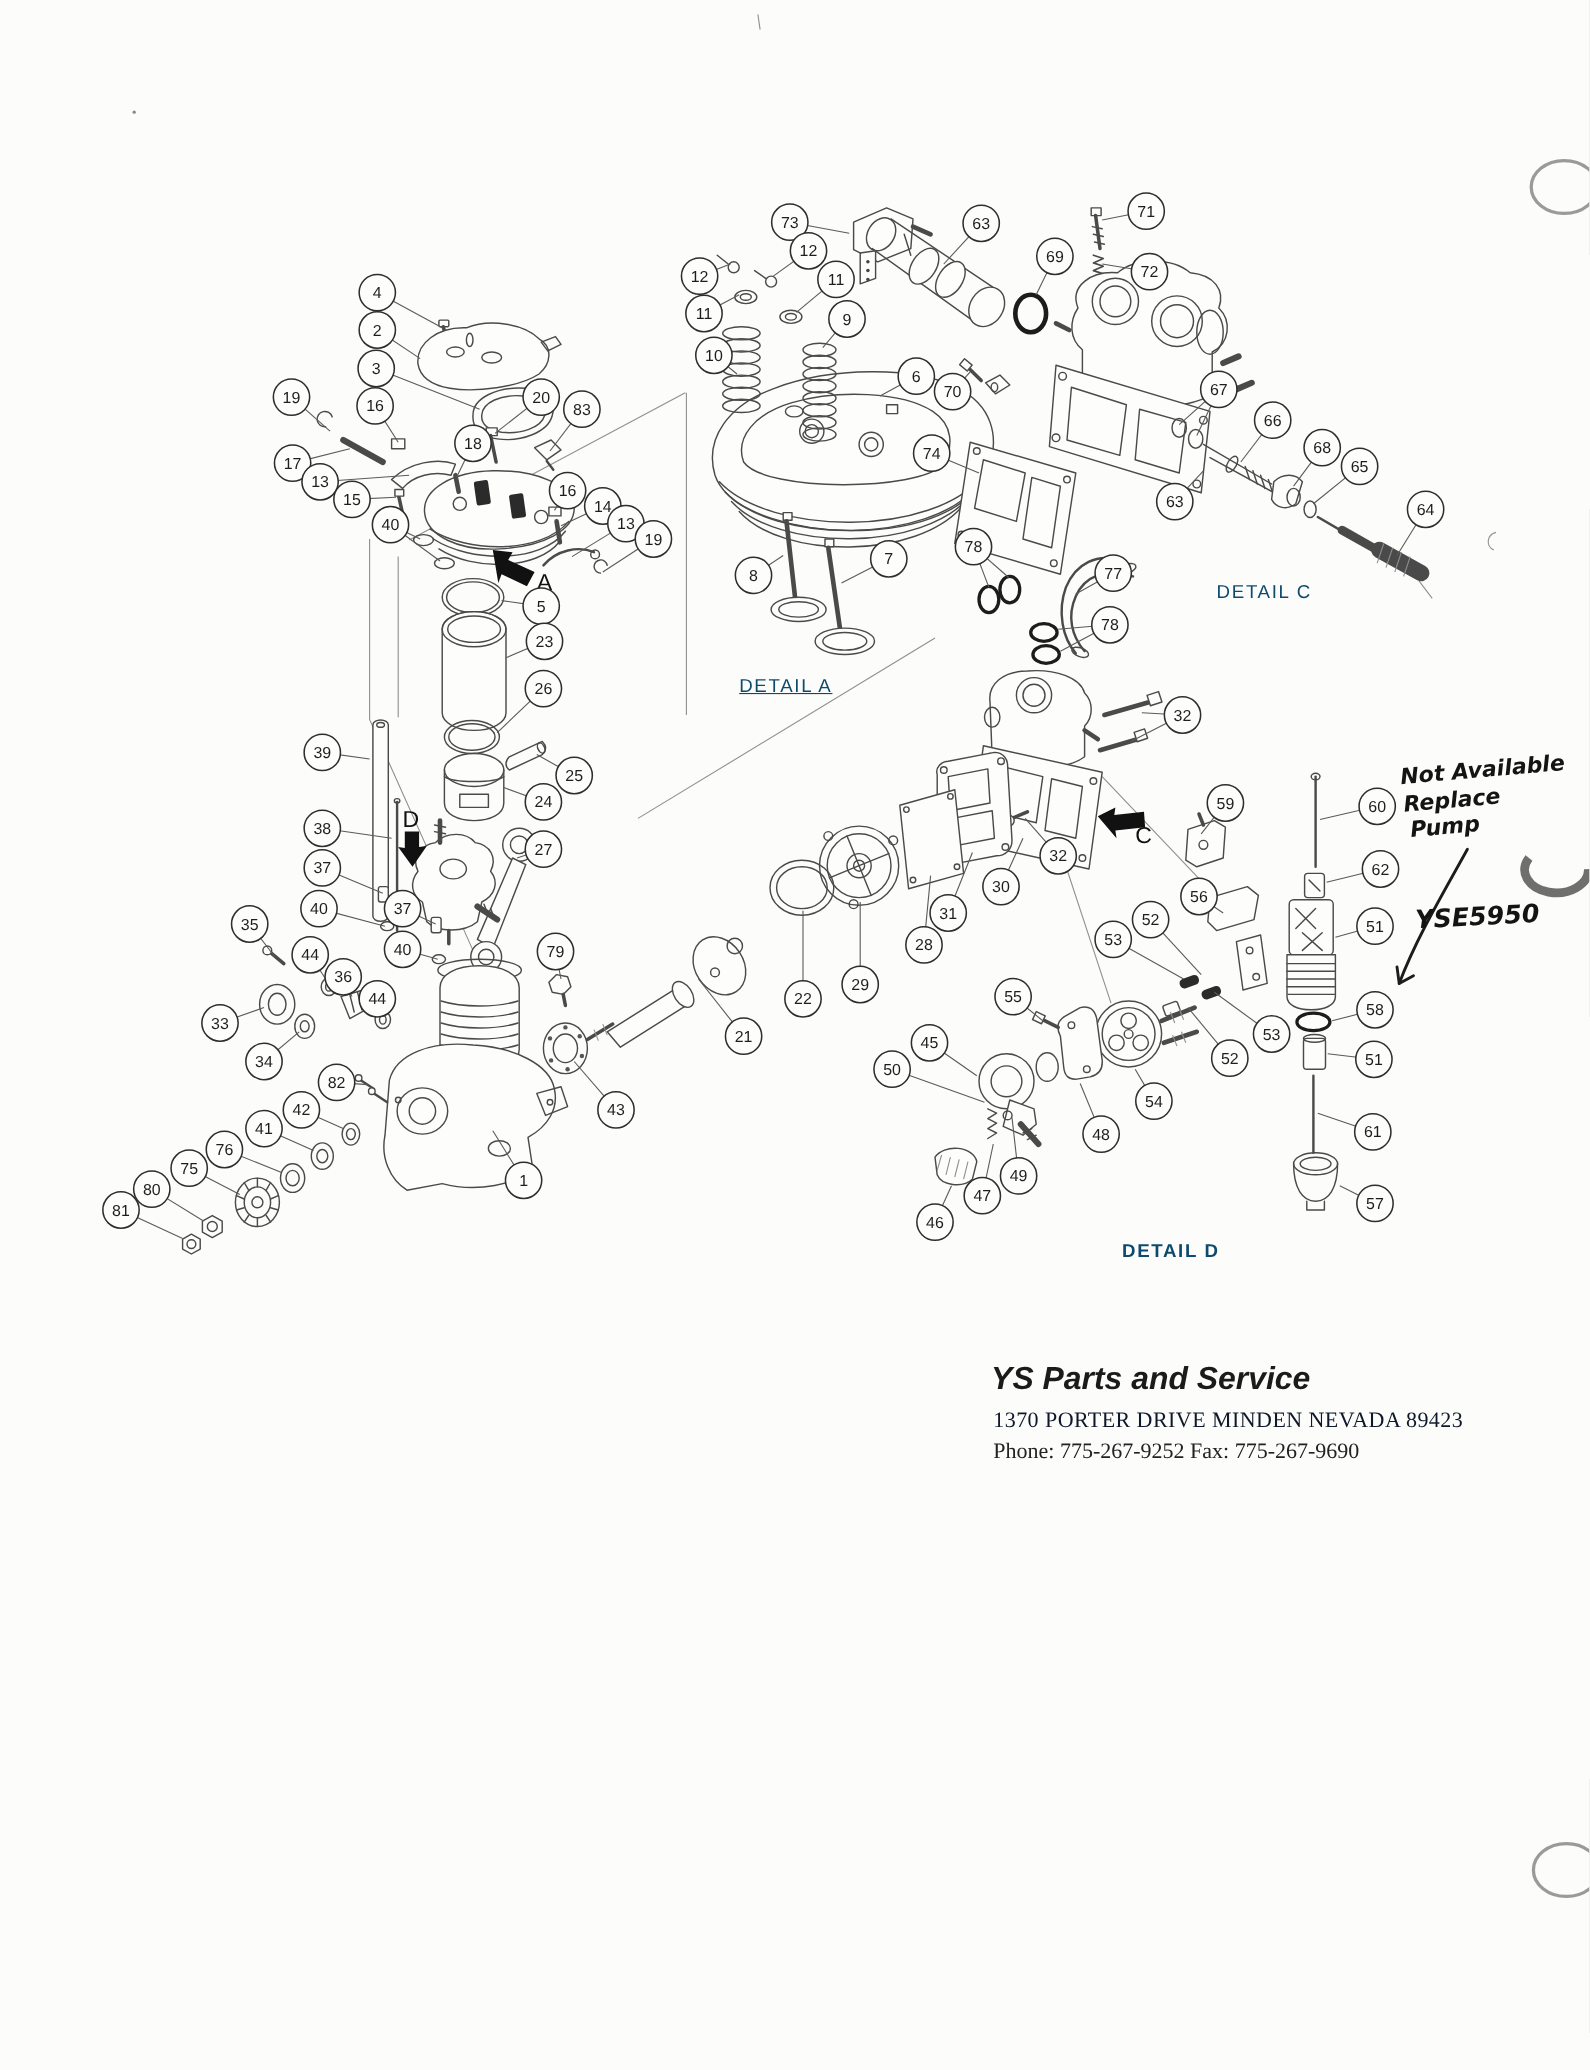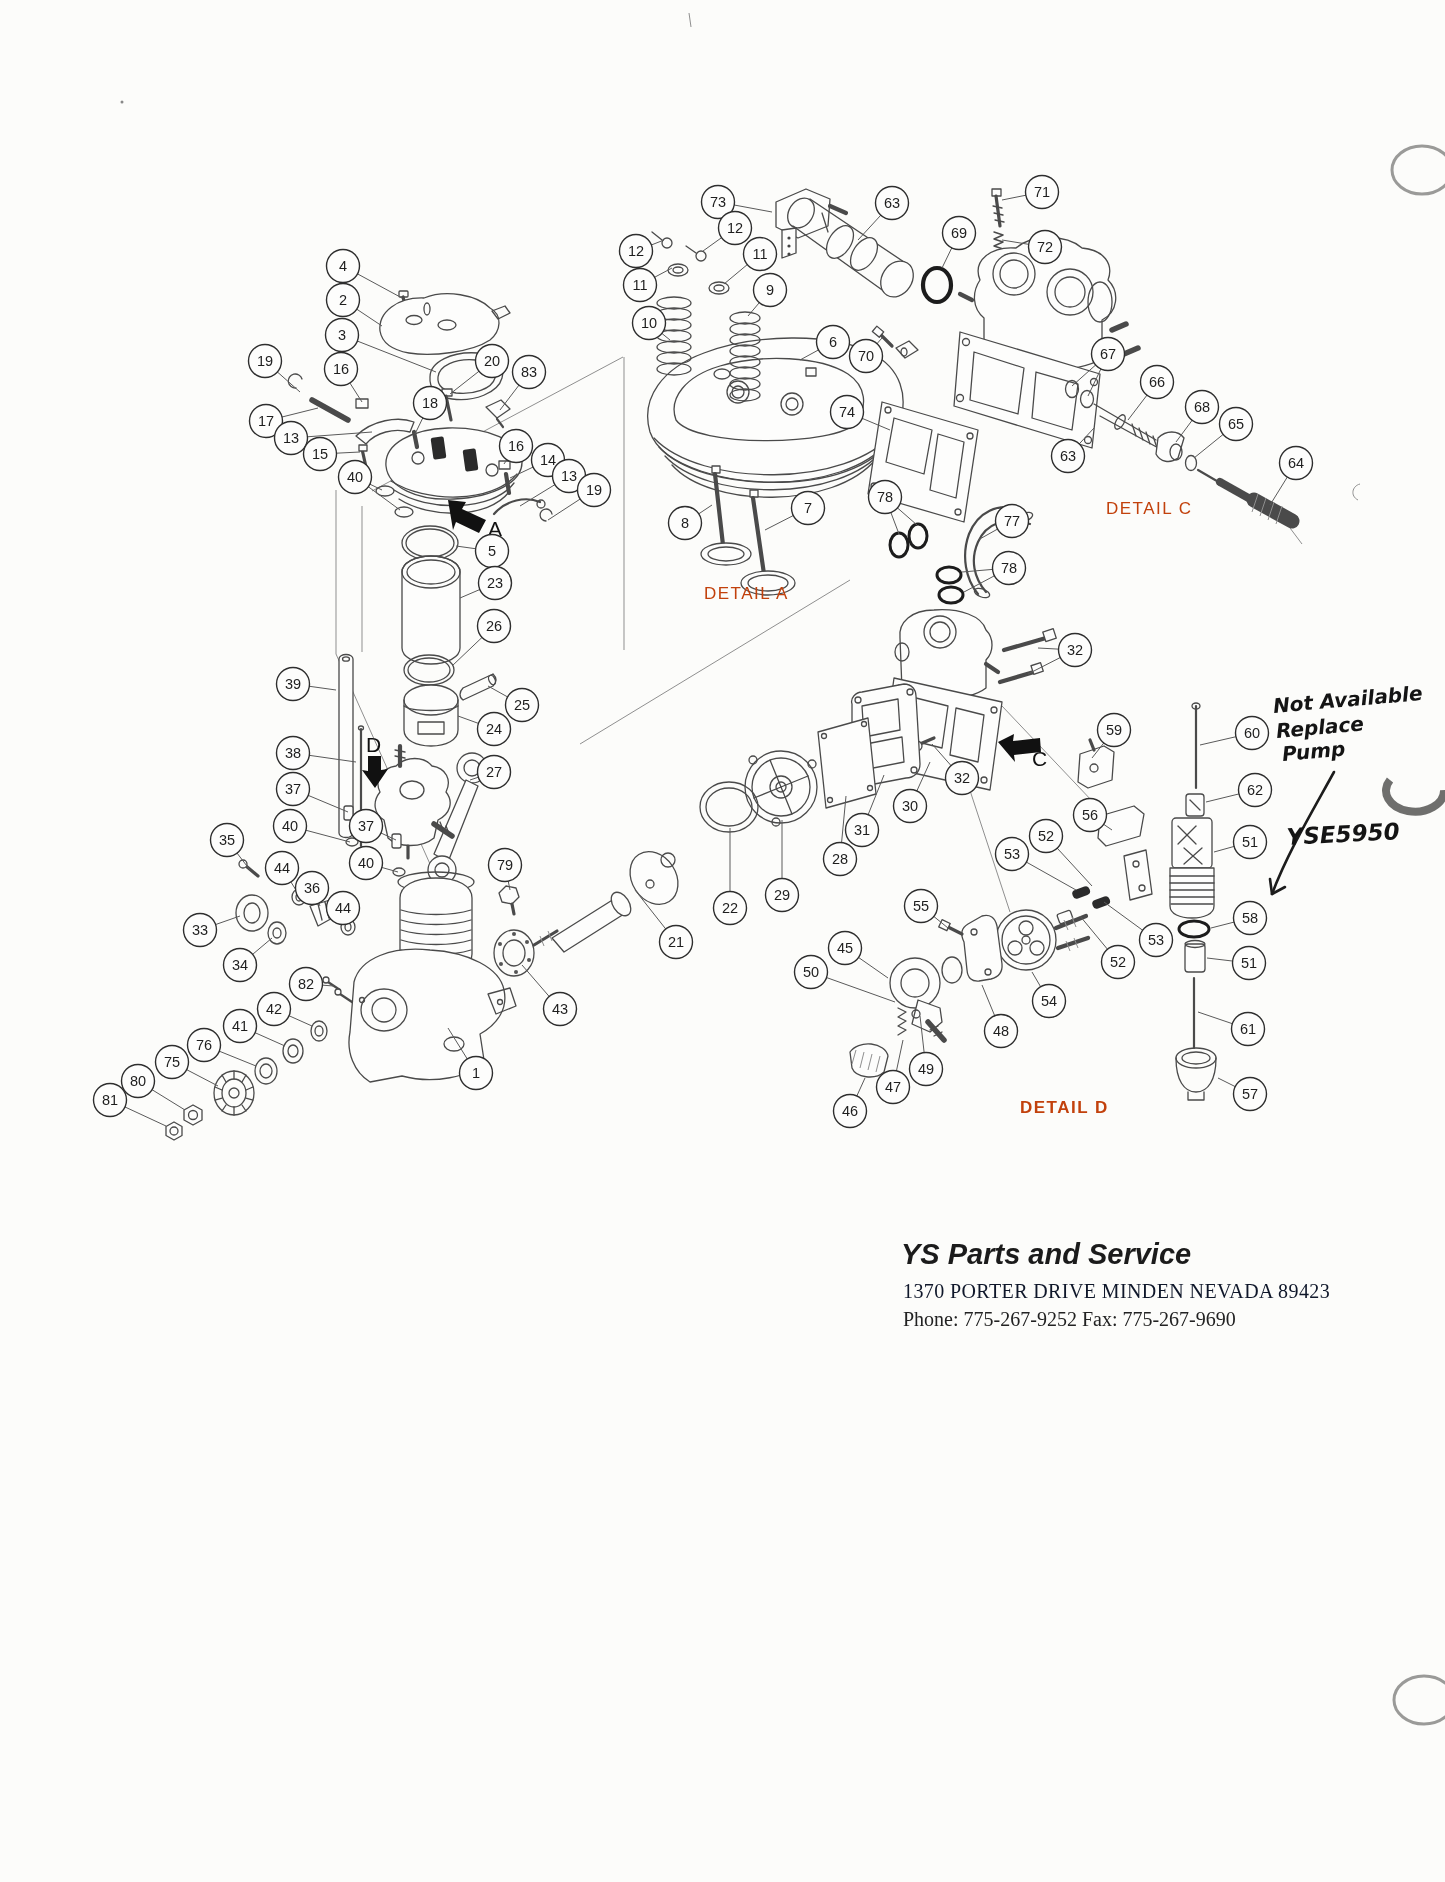--- a/index.html
+++ b/index.html
@@ -10,28 +10,28 @@
   .lnf{fill:#fdfdfc;stroke:#4a4a4a;stroke-width:1.3;stroke-linejoin:round;}
   .thin{fill:none;stroke:#8f8f8f;stroke-width:1;}
   .w2{stroke-width:2.2;} .w3{stroke-width:3.2;} .w4{stroke-width:4.2;} .w5{stroke-width:5.5;} .w8{stroke-width:8;}
   .boldring{fill:none;stroke:#1c1c1c;stroke-width:4.2;}
   .boldring2{fill:none;stroke:#1c1c1c;stroke-width:3;}
   .dark{fill:#2b2b2b;stroke:none;}
   .leader{stroke:#5a5a5a;stroke-width:1;}
   .co-circle{fill:#fdfdfc;stroke:#2e2e2e;stroke-width:1.4;}
   .co-text{font-family:"Liberation Sans",sans-serif;font-size:14.5px;fill:#1e1e1e;text-anchor:middle;}
   .arrow-letter{font-family:"Liberation Sans",sans-serif;font-size:21px;fill:#111;}
-  .detail-label{position:absolute;font-size:17px;letter-spacing:1.5px;color:#c2410c;}
+  .detail-label{position:absolute;font-size:17px;letter-spacing:1.5px;color:#0c4a6e;margin-top:30px;}
   .hand{position:absolute;font-family:"DejaVu Sans",sans-serif;font-style:italic;font-weight:bold;
         color:#141414;transform:rotate(-5deg);transform-origin:left top;white-space:nowrap;}
   #hand-note-1{left:1272px;top:694px;font-size:20px;}
   #hand-note-2{left:1275px;top:719px;font-size:20px;}
   #hand-note-3{left:1281px;top:742px;font-size:20px;}
   #hand-part{left:1286px;top:824px;font-size:23px;transform:rotate(-3deg);}
-  #detail-a{left:704px;top:584px;}
+  #detail-a{left:672px;top:584px;text-decoration:underline;}
   #detail-c{left:1106px;top:499px;}
   #detail-d{left:1020px;top:1098px;font-weight:bold;}
   #company-name{position:absolute;left:901px;top:1238px;font-family:Liberation Sans, sans-serif;
         font-weight:bold;font-style:italic;font-size:29px;color:#1b1b1b;}
   #company-address{position:absolute;left:903px;top:1280px;font-family:"Liberation Serif",serif;
         font-size:20px;color:#0f172a;letter-spacing:0.4px;}
   #company-phone{position:absolute;left:903px;top:1308px;font-family:"Liberation Serif",serif;
         font-size:20px;color:#222;}
   #part-number{position:absolute;left:891px;top:1380px;font-family:"Liberation Sans",sans-serif;
         font-size:80px;color:#0f0f0f;letter-spacing:1px;}

